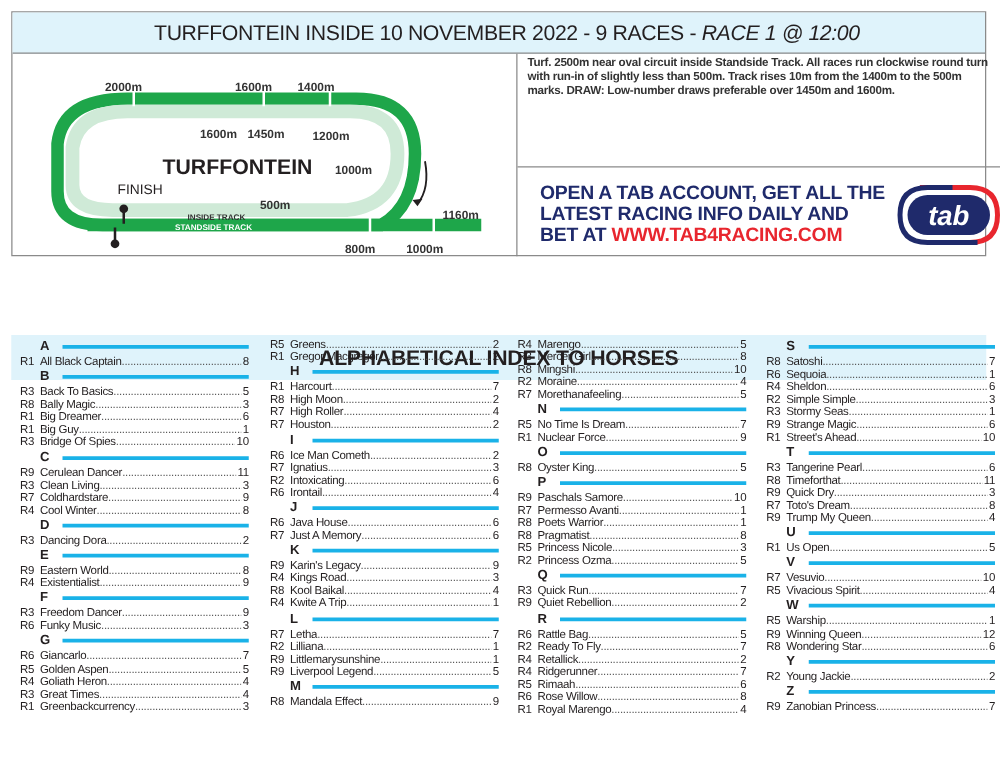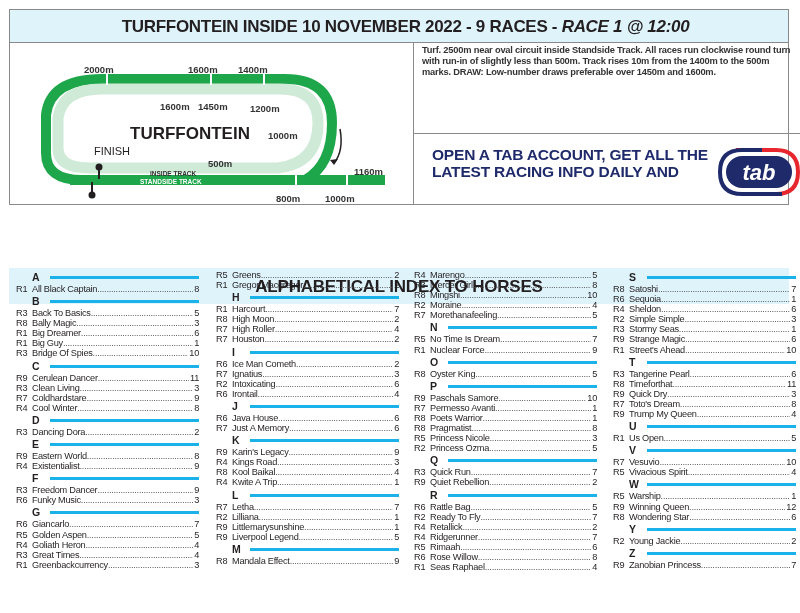--- a/index.html
+++ b/index.html
@@ -1,19 +1,19 @@
 <!DOCTYPE html>
 <html><head>
 <meta charset="utf-8">
 <style>
   html, body { margin:0; padding:0; background:#ffffff; }
   body { width:800px; height:613px; position:relative; overflow:hidden; font-family:"Liberation Sans", sans-serif; color:#231f20; }
 
   .top-box { position:absolute; left:9px; top:9px; width:780px; height:196px; border:1px solid #8a8a8a; box-sizing:border-box; }
-  .title-bar { position:absolute; left:0; top:0; right:0; height:32px; background:#dff3fb; border-bottom:1px solid #8a8a8a; text-align:center; line-height:34px; font-weight:bold; font-size:17px; letter-spacing:-0.3px; color:#231f20;padding-left:13px; }
+  .title-bar { position:absolute; left:0; top:0; right:0; height:32px; background:#dff3fb; border-bottom:1px solid #8a8a8a; text-align:center; line-height:34px; font-weight:normal; font-size:17px; letter-spacing:-0.3px; color:#231f20;padding-left:13px; }
   .title-bar .italic { font-style:italic; }
 
   .track-area { position:absolute; left:0; top:33px; width:388px; height:116px; }
   .right-col { position:absolute; left:388px; top:33px; width:390px; height:162px; border-left:1px solid #8a8a8a;margin-left:15px; }
   .desc { position:absolute; left:8px; top:2px; right:12px; height:85px; font-size:9.3px; line-height:11px; font-weight:bold; color:#333; letter-spacing:-0.2px; }
   .ad-box { position:absolute; left:0; right:0; top:90px; bottom:0; border-top:1px solid #8a8a8a; }
   .ad-text { position:absolute; left:18px; top:12px; font-size:15.5px; line-height:17px; color:#1f2a6b; letter-spacing:-0.2px; }
   .ad-line1 { font-weight:bold; }
   .ad-line2, .ad-line3 { font-weight:bold; }
   .ad-url { color:#e8262e; }
@@ -82,20 +82,21 @@
       <text x="130" y="141" font-family="Liberation Sans, sans-serif" font-weight="bold" font-size="6.5" fill="#fff">STANDSIDE TRACK</text>
     </svg>
   </div>
 
   <div class="right-col">
     <div class="desc">Turf. 2500m near oval circuit inside Standside Track. All races run clockwise round turn with run-in of slightly less than 500m. Track rises 10m from the 1400m to the 500m marks. DRAW: Low-number draws preferable over 1450m and 1600m.</div>
     <div class="ad-box">
       <div class="ad-text">
         <div class="ad-line1">OPEN A TAB ACCOUNT, GET ALL THE</div>
         <div class="ad-line2">LATEST RACING INFO DAILY AND</div>
+        <div class="ad-line3"><span>BET AT </span><span class="ad-url">WWW.TAB4RACING.COM</span></div>
       </div>
       <svg class="tab-logo" viewBox="0 0 86 60">
         <path d="M 20 8 L 60 8 Q 82 8 82 30 Q 82 52 60 52 L 40 52" fill="none" stroke="#e8262e" stroke-width="4"></path>
         <path d="M 66 52 L 26 52 Q 4 52 4 30 Q 4 8 26 8 L 46 8" fill="none" stroke="#1f2a6b" stroke-width="4"></path>
         <rect x="10" y="14" width="66" height="32" rx="16" fill="#1f2a6b"></rect>
         <text x="43" y="38" text-anchor="middle" font-family="Liberation Sans, sans-serif" font-weight="bold" font-style="italic" font-size="22" fill="#ffffff">tab</text>
       </svg>
     </div>
   </div>
 </div>
@@ -552,21 +553,21 @@
       <span class="num">6</span>
     </div>
     <div class="entry">
       <span class="race">R6</span>
       <span class="name">Rose Willow</span>
       <span class="dots"></span>
       <span class="num">8</span>
     </div>
     <div class="entry">
       <span class="race">R1</span>
-      <span class="name">Seas Raphael</span>
+      <span class="name">Royal Marengo</span>
       <span class="dots"></span>
       <span class="num">4</span>
     </div>
   </div>
 <div class="col col4">
     <div class="letter-row">
       <span class="letter">S</span>
       <span class="letter-bar"></span>
     </div>
     <div class="entry">

